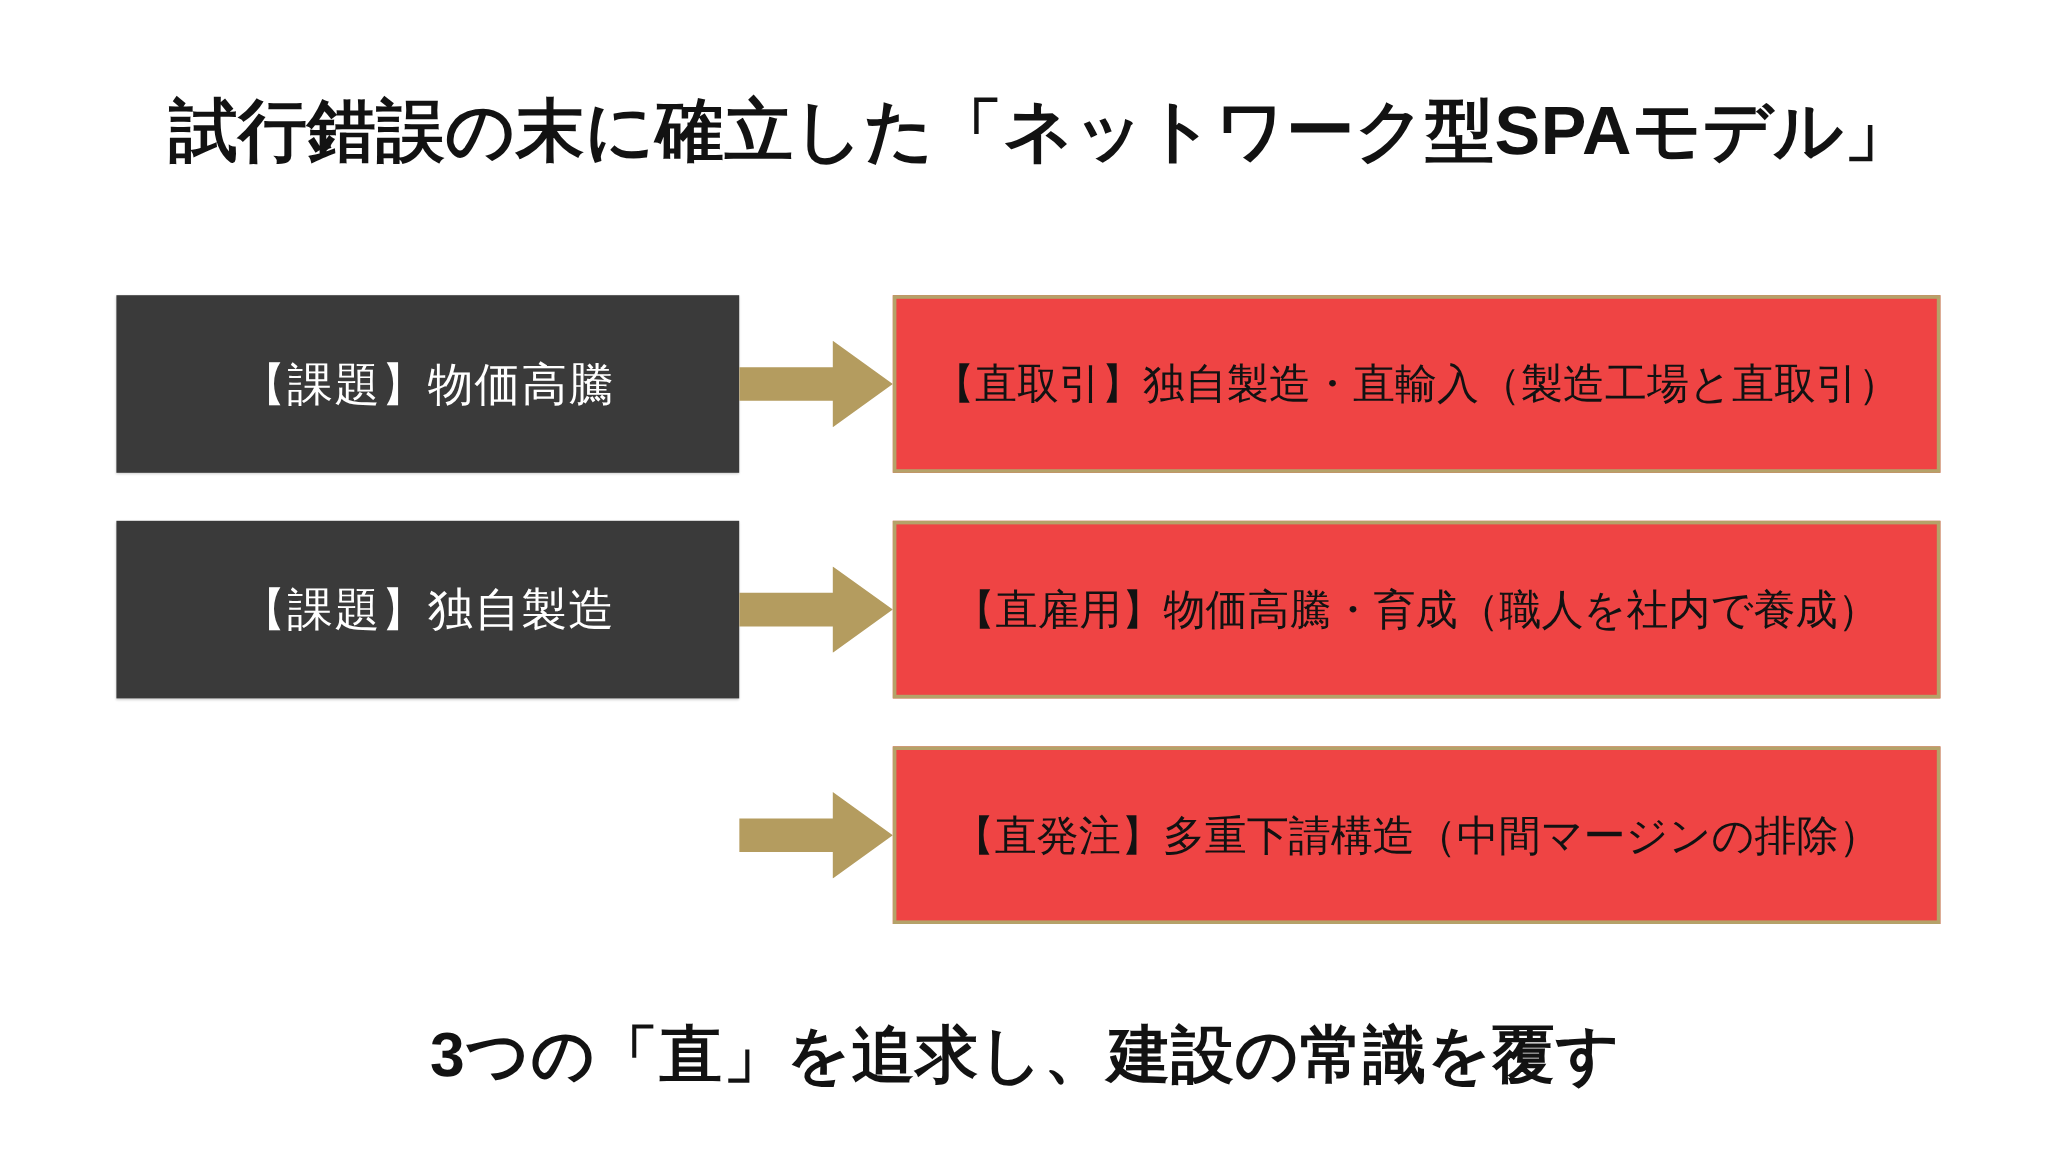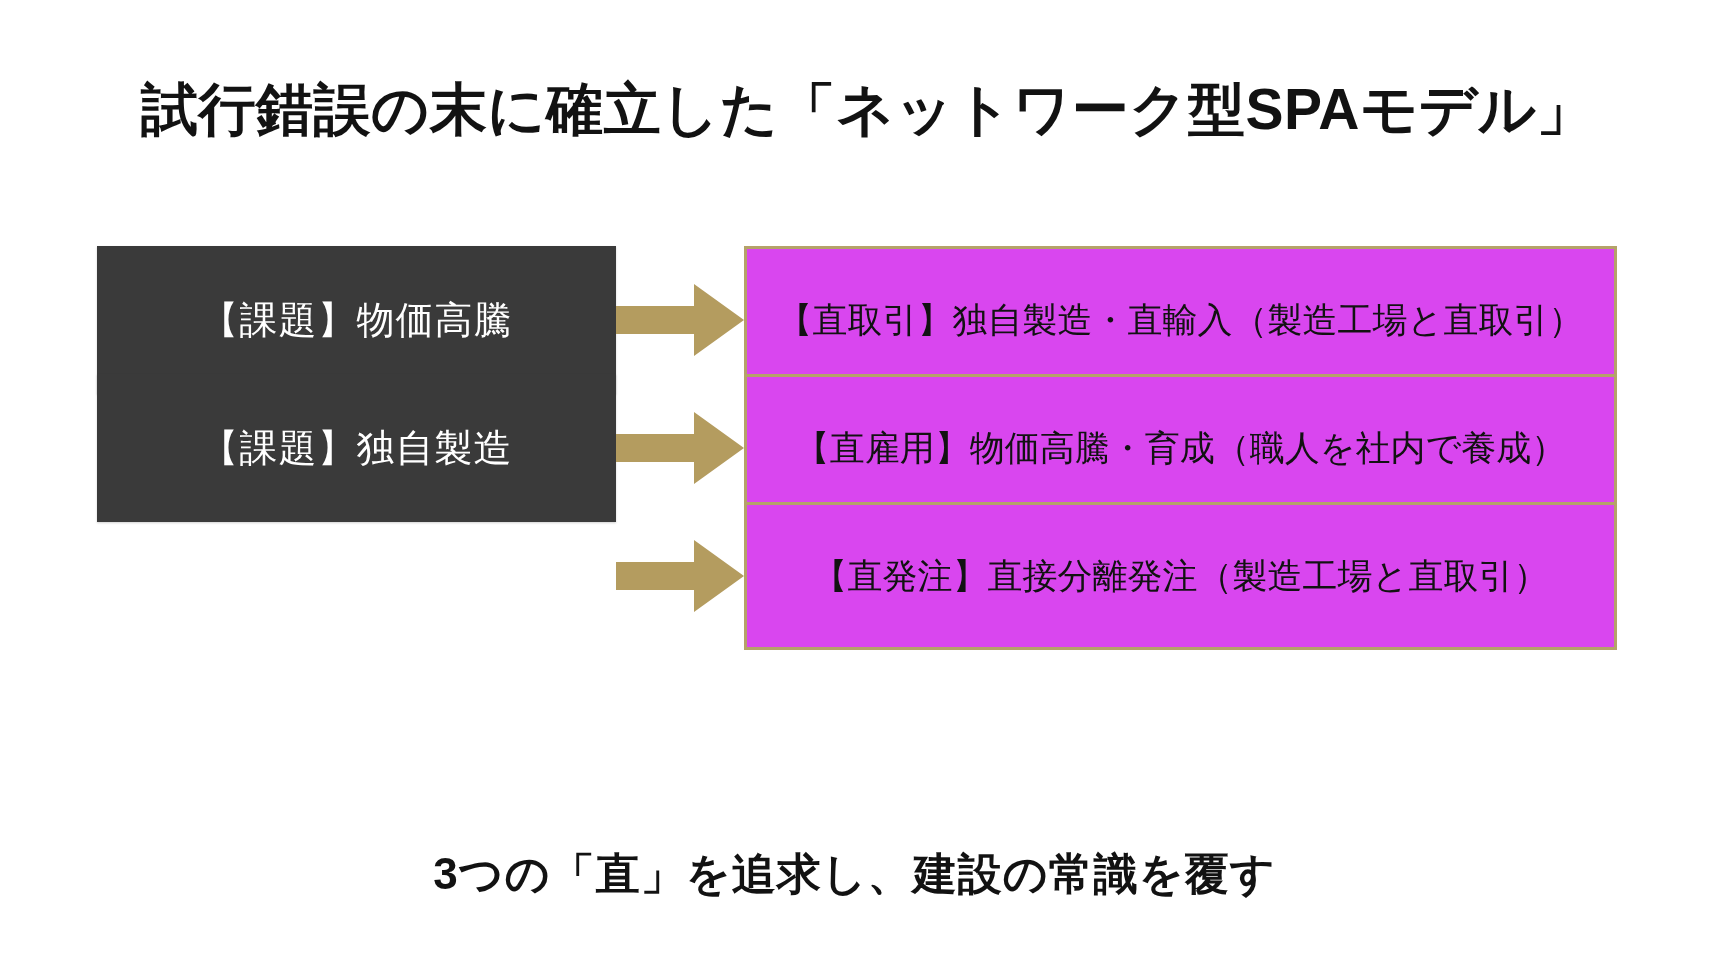--- a/index.html
+++ b/index.html
@@ -38,20 +38,21 @@
   
   .rows {
     position: absolute;
     left: 0;
     top: 246px;
     width: 1709px;
   }
   .row {
     position: relative;
     height: 128px;
+    margin-bottom: 60px;
   }
 
   
   .problem-box {
     position: absolute;
     left: 97px;
     top: 0;
     width: 519px;
     height: 148px;
     background: #3a3a3a;
@@ -78,21 +79,21 @@
   }
   .arrow svg { display: block; width: 128px; height: 72px; }
 
   
   .solution-box {
     position: absolute;
     left: 744px;
     top: 0;
     width: 873px;
     height: 148px;
-    background: #d946ef;
+    background: #ef4444;
     border: 3px solid #b5a269;
     box-sizing: border-box;
     display: flex;
     align-items: center;
     justify-content: center;
     padding: 0 14px;
   }
   .solution-label {
     color: #121212;
     font-size: 35px;
@@ -101,21 +102,21 @@
     white-space: nowrap;
   }
 
   
   .caption {
     position: absolute;
     left: 0;
     top: 845px;
     width: 1709px;
     text-align: center;
-    font-size: 44px;
+    font-size: 52px;
     font-weight: 700;
     color: #121212;
     letter-spacing: 1px;
     white-space: nowrap;
   }
 </style>
 </head>
 <body>
 
 <div id="slide">
@@ -152,21 +153,21 @@
       </div>
     </div>
 
     <div class="row">
       <div class="arrow">
         <svg viewBox="0 0 128 72" xmlns="http://www.w3.org/2000/svg">
           <polygon points="0,22 78,22 78,0 128,36 78,72 78,50 0,50" fill="#b49c5f"></polygon>
         </svg>
       </div>
       <div class="solution-box">
-        <span class="solution-label">【直発注】直接分離発注（製造工場と直取引）</span>
+        <span class="solution-label">【直発注】多重下請構造（中間マージンの排除）</span>
       </div>
     </div>
 
   </div>
 
   <div class="caption">3つの「直」を追求し、建設の常識を覆す</div>
 
 </div>
 
 </body></html>

